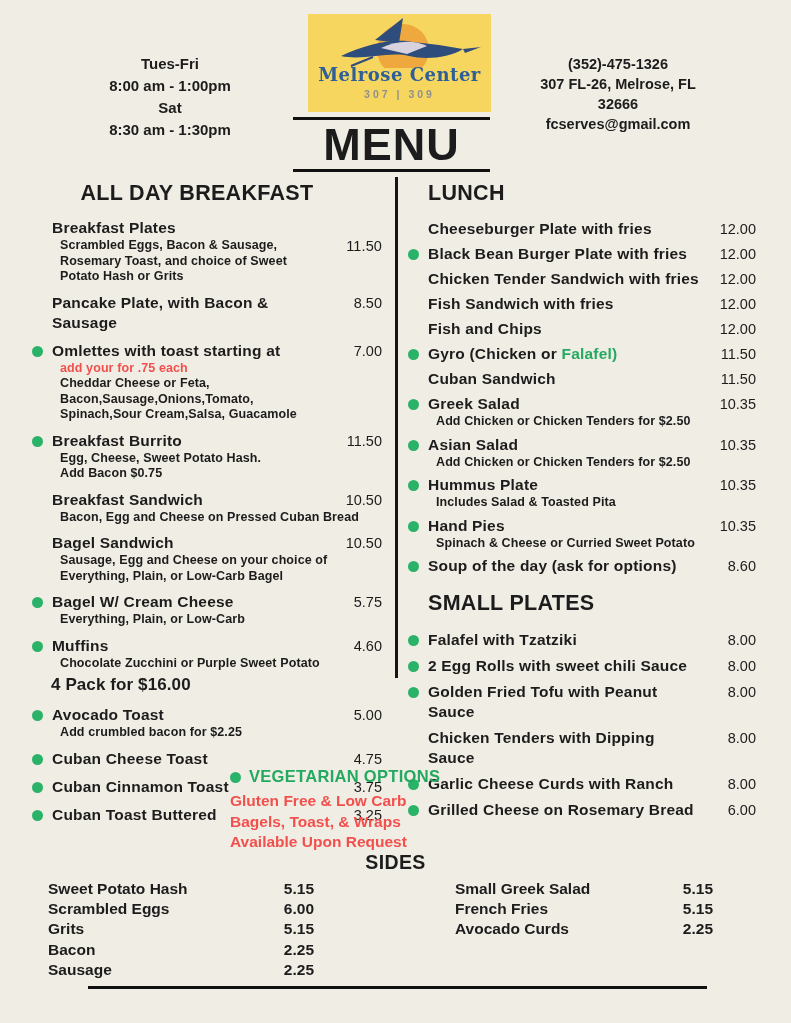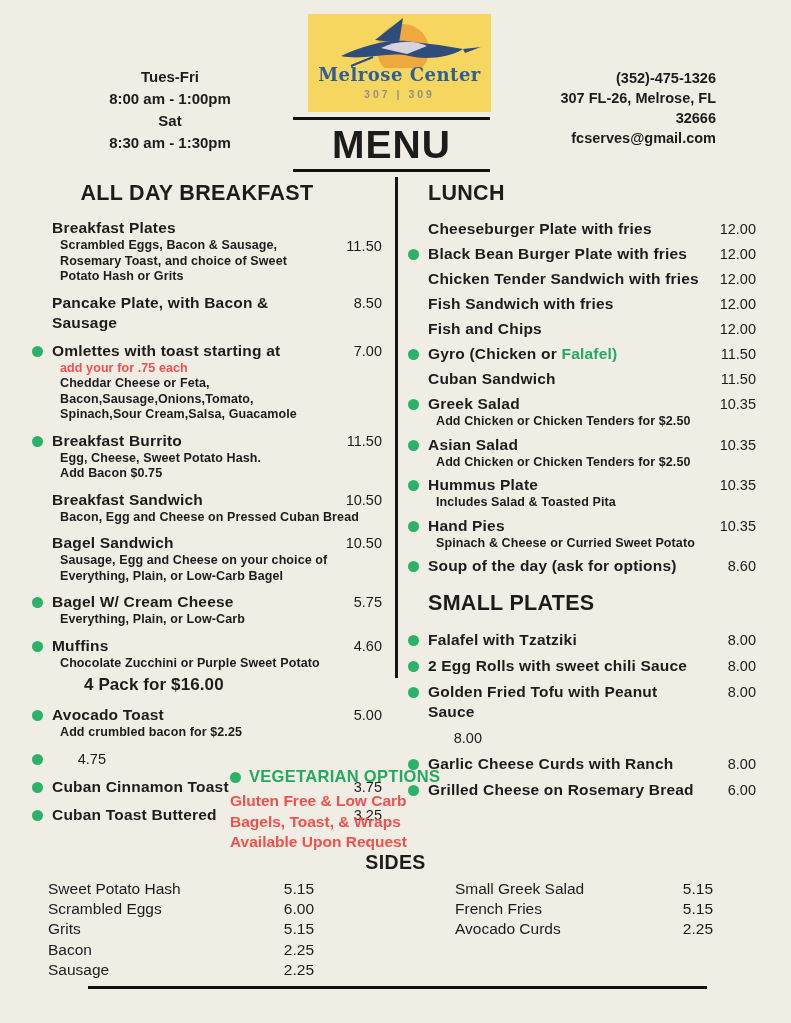--- a/index.html
+++ b/index.html
@@ -12,66 +12,66 @@
     --logo-blue:#2e6097;
     --sun:#efa83d;
     --navy:#2f4d7c;
   }
   *{box-sizing:border-box;margin:0;padding:0}
   html,body{background:#d8d5cc}
   body{font-family:"Liberation Sans","DejaVu Sans",sans-serif;color:var(--ink)}
   .page{position:relative;width:791px;height:1023px;background:var(--bg);margin:0 auto;overflow:hidden}
 
   
-  .hours{position:absolute;left:60px;top:66px;width:220px;text-align:center}
+  .hours{position:absolute;left:60px;top:53px;width:220px;text-align:center}
   .hours-line{font-weight:700;font-size:15px;line-height:22px}
   .logo{position:absolute;left:308px;top:14px;width:183px;height:98px;background:var(--logo-yellow);text-align:center}
   .logo svg{display:block;margin:2px auto 0}
   .logo-title{font-family:"DejaVu Serif","Liberation Serif",serif;font-weight:700;font-size:18px;color:var(--logo-blue);letter-spacing:.5px;margin-top:-4px}
   .logo-nums{font-size:10.5px;font-weight:700;color:#8f8f8f;letter-spacing:3px;margin-top:3px}
-  .contact{position:absolute;left:520px;top:68px;width:196px;text-align:right}
+  .contact{position:absolute;left:520px;top:54px;width:196px;text-align:center}
   .contact-line{font-weight:700;font-size:14.5px;line-height:20px}
   .menu-wrap{position:absolute;left:293px;top:117px;width:197px;text-align:center}
   .menu-rule{height:3px;background:#111}
-  .menu-title{font-size:39px;font-weight:800;line-height:49px;letter-spacing:1px}
+  .menu-title{font-size:45px;font-weight:800;line-height:49px;letter-spacing:1px}
 
   
   .vdivider{position:absolute;left:395px;top:177px;width:3px;height:501px;background:#161616}
   .col-left{position:absolute;left:28px;top:177px;width:358px}
   .col-right{position:absolute;left:404px;top:177px;width:356px}
   .sec-title{font-size:21.5px;font-weight:800;letter-spacing:.3px}
   .breakfast-title{text-align:center;margin:4px 30px 12px 10px}
   .lunch-title{margin:4px 0 13px 24px}
   .sp-title{margin:15px 0 14px 24px}
 
   .item-head{display:flex;align-items:flex-start}
   .dot{width:11px;height:11px;border-radius:50%;background:var(--green);flex:0 0 11px;margin:5px 9px 0 4px}
   .dot.hide{visibility:hidden}
   .iname{flex:1;font-weight:700;font-size:15.5px;line-height:20px;letter-spacing:.2px}
   .iprice{flex:0 0 58px;text-align:right;font-weight:400;font-size:14.5px;line-height:20px;padding-right:4px}
   .sub{display:flex;margin-left:32px;font-size:12.5px;font-weight:700;line-height:15.5px;letter-spacing:.1px}
   .subtext{flex:1}
   .sub .iprice{line-height:16px}
   .sub.red{color:var(--red)}
-  .sub.big{font-size:17px;line-height:24px;margin-top:2px;margin-left:56px}
+  .sub.big{font-size:17px;line-height:24px;margin-top:2px;margin-left:23px}
   .green-part{color:var(--greentext)}
   .list-breakfast .item{margin-bottom:8px}
   .list-lunch .item{margin-bottom:5px}
   .list-smallplates .item{margin-bottom:6px}
 
   
   .veg{position:absolute;left:230px;top:767px;width:310px;}
   .veg-head{color:var(--greentext);font-weight:700;font-size:16.5px;letter-spacing:.3px}
   .veg-head .dot{display:inline-block;flex:none;margin:0 8px 0 0;vertical-align:-1px}
   .veg-lines{margin-top:5px}
   .red-line{color:var(--red);font-weight:700;font-size:15.5px;line-height:20.5px}
   .sides-title{position:absolute;left:0;right:0;top:851px;text-align:center;font-size:19.5px;font-weight:800;letter-spacing:.4px}
   .sides-left{position:absolute;left:48px;top:879px;width:266px}
   .sides-right{position:absolute;left:455px;top:879px;width:258px}
-  .side-row{display:flex;justify-content:space-between;font-weight:400;font-size:15.5px;line-height:20.2px}
+  .side-row{display:flex;justify-content:space-between;font-weight:700;font-size:15.5px;line-height:20.2px}
   .bottom-rule{position:absolute;left:88px;top:986px;width:619px;height:3px;background:#111}
 </style>
 </head>
 <body>
 
 <div class="page">
 
   <div class="hours">
       <div class="hours-line">Tues-Fri</div>
       <div class="hours-line">8:00 am - 1:00pm</div>
@@ -212,20 +212,21 @@
             <span class="iname">Avocado Toast</span>
             <span class="iprice">5.00</span>
           </div>
           <div class="sub">
             <span class="subtext">Add crumbled bacon for $2.25</span>
           </div>
         </div>
         <div class="item">
           <div class="item-head">
             <span class="dot"></span>
+            <span class="iname">Cuban Cheese Toast</span>
             <span class="iprice">4.75</span>
           </div>
         </div>
         <div class="item">
           <div class="item-head">
             <span class="dot"></span>
             <span class="iname">Cuban Cinnamon Toast</span>
             <span class="iprice">3.75</span>
           </div>
         </div>
@@ -358,20 +359,21 @@
         <div class="item">
           <div class="item-head">
             <span class="dot"></span>
             <span class="iname">Golden Fried Tofu with Peanut Sauce</span>
             <span class="iprice">8.00</span>
           </div>
         </div>
         <div class="item">
           <div class="item-head">
             <span class="dot hide"></span>
+            <span class="iname">Chicken Tenders with Dipping Sauce</span>
             <span class="iprice">8.00</span>
           </div>
         </div>
         <div class="item">
           <div class="item-head">
             <span class="dot"></span>
             <span class="iname">Garlic Cheese Curds with Ranch</span>
             <span class="iprice">8.00</span>
           </div>
         </div>

